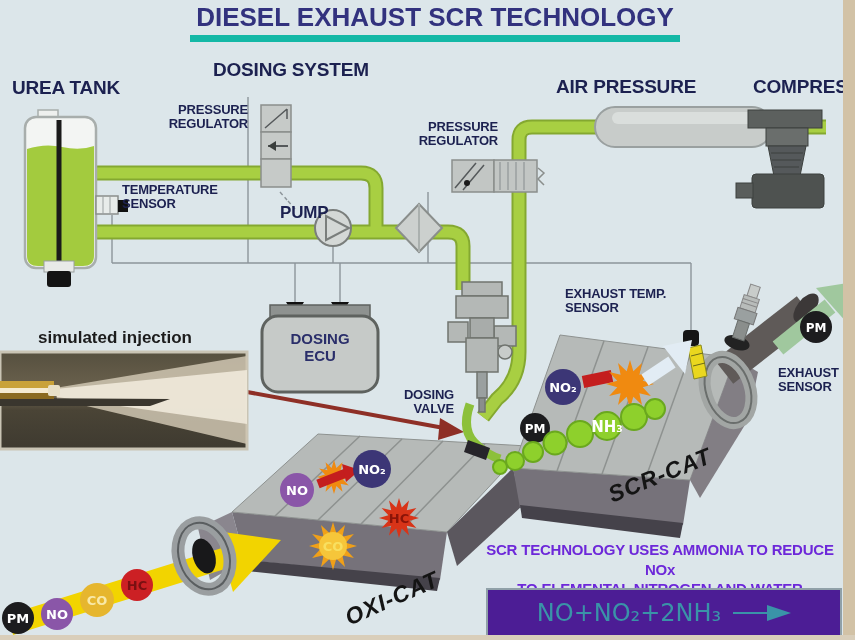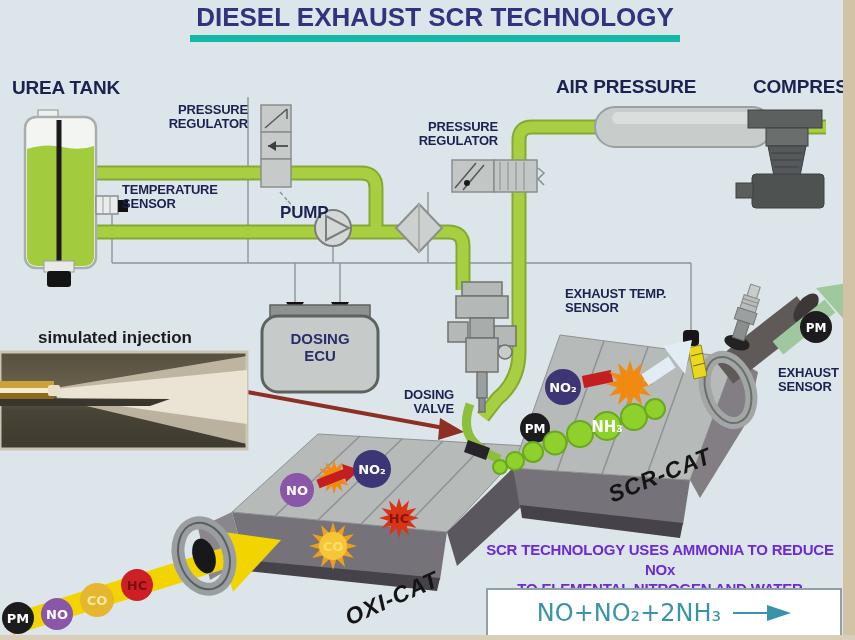--- a/index.html
+++ b/index.html
@@ -11,21 +11,21 @@
   .lbl.big{font-size:19px;}
   .lbl.right{text-align:right;}
   .title{position:absolute;left:155px;top:2px;width:560px;text-align:center;
          font-size:26px;font-weight:bold;color:#32327e;letter-spacing:0px;}
   .title span{display:inline-block;border-bottom:7px solid #14b8a6;padding:0 6px 2px 6px;}
   .rot{transform-origin:center;}
   .catlabel{position:absolute;color:#141414;font-weight:bold;font-style:italic;
             font-size:23px;text-align:center;letter-spacing:1px;}
   .caption{position:absolute;left:470px;top:540px;width:380px;text-align:center;
            color:#6d28d9;font-weight:bold;font-size:15px;line-height:1.3;letter-spacing:-0.2px;}
-  .formula{position:absolute;left:486px;top:588px;width:352px;height:46px;background:#ffffff;
+  .formula{position:absolute;left:486px;top:588px;width:352px;height:46px;background:#4c1d95;
            border:2px solid #90a0a8;display:flex;align-items:center;justify-content:center;
            gap:12px;color:#3a93a8;font-family:"DejaVu Sans",sans-serif;font-size:24px;}
   .ecu-text{position:absolute;left:262px;top:330px;width:116px;text-align:center;
             color:#2a2e6a;font-weight:bold;font-size:15px;line-height:1.15;white-space:pre-line;}
   .inj-label{position:absolute;left:6px;top:328px;color:#1c1c1c;font-weight:bold;font-size:17px;margin-left:32px;}
   .edge-right{position:absolute;right:0;top:0;width:12px;height:640px;background:#d2c2a6;}
   .edge-bottom{position:absolute;left:0;top:635px;width:855px;height:5px;background:#d9ceba;}
   svg text{font-family:"DejaVu Sans",sans-serif;font-weight:bold;}
 </style>
 </head>
@@ -268,20 +268,21 @@
       <text x="57" y="619" font-size="13" fill="#ffffff" text-anchor="middle">NO</text>
       <circle cx="97" cy="600" r="17" fill="#e6b62e"></circle>
       <text x="97" y="605" font-size="13" fill="#f8e9a8" text-anchor="middle">CO</text>
       <circle cx="137" cy="585" r="16" fill="#cc2024"></circle>
       <text x="137" y="590" font-size="13" fill="#7a1012" text-anchor="middle">HC</text>
     </g>
   </svg>
 
   <div class="title"><span>DIESEL EXHAUST SCR TECHNOLOGY</span></div>
   <div class="lbl big" style="left:12px;top:78px;text-align:right;">UREA TANK</div>
+  <div class="lbl big" style="left:213px;top:60px;">DOSING SYSTEM</div>
   <div class="lbl right" style="left:146px;top:103px;width:102px;">PRESSURE
 REGULATOR</div>
   <div class="lbl" style="left:122px;top:183px;">TEMPERATURE
 SENSOR</div>
   <div class="lbl" style="left:280px;top:204px;font-size:17px;">PUMP</div>
   <div class="lbl right" style="left:396px;top:120px;width:102px;">PRESSURE
 REGULATOR</div>
   <div class="lbl big" style="left:556px;top:77px;">AIR PRESSURE</div>
   <div class="lbl big" style="left:708px;top:77px;margin-left:45px;">COMPRESSOR</div>
   <div class="inj-label">simulated injection</div>

